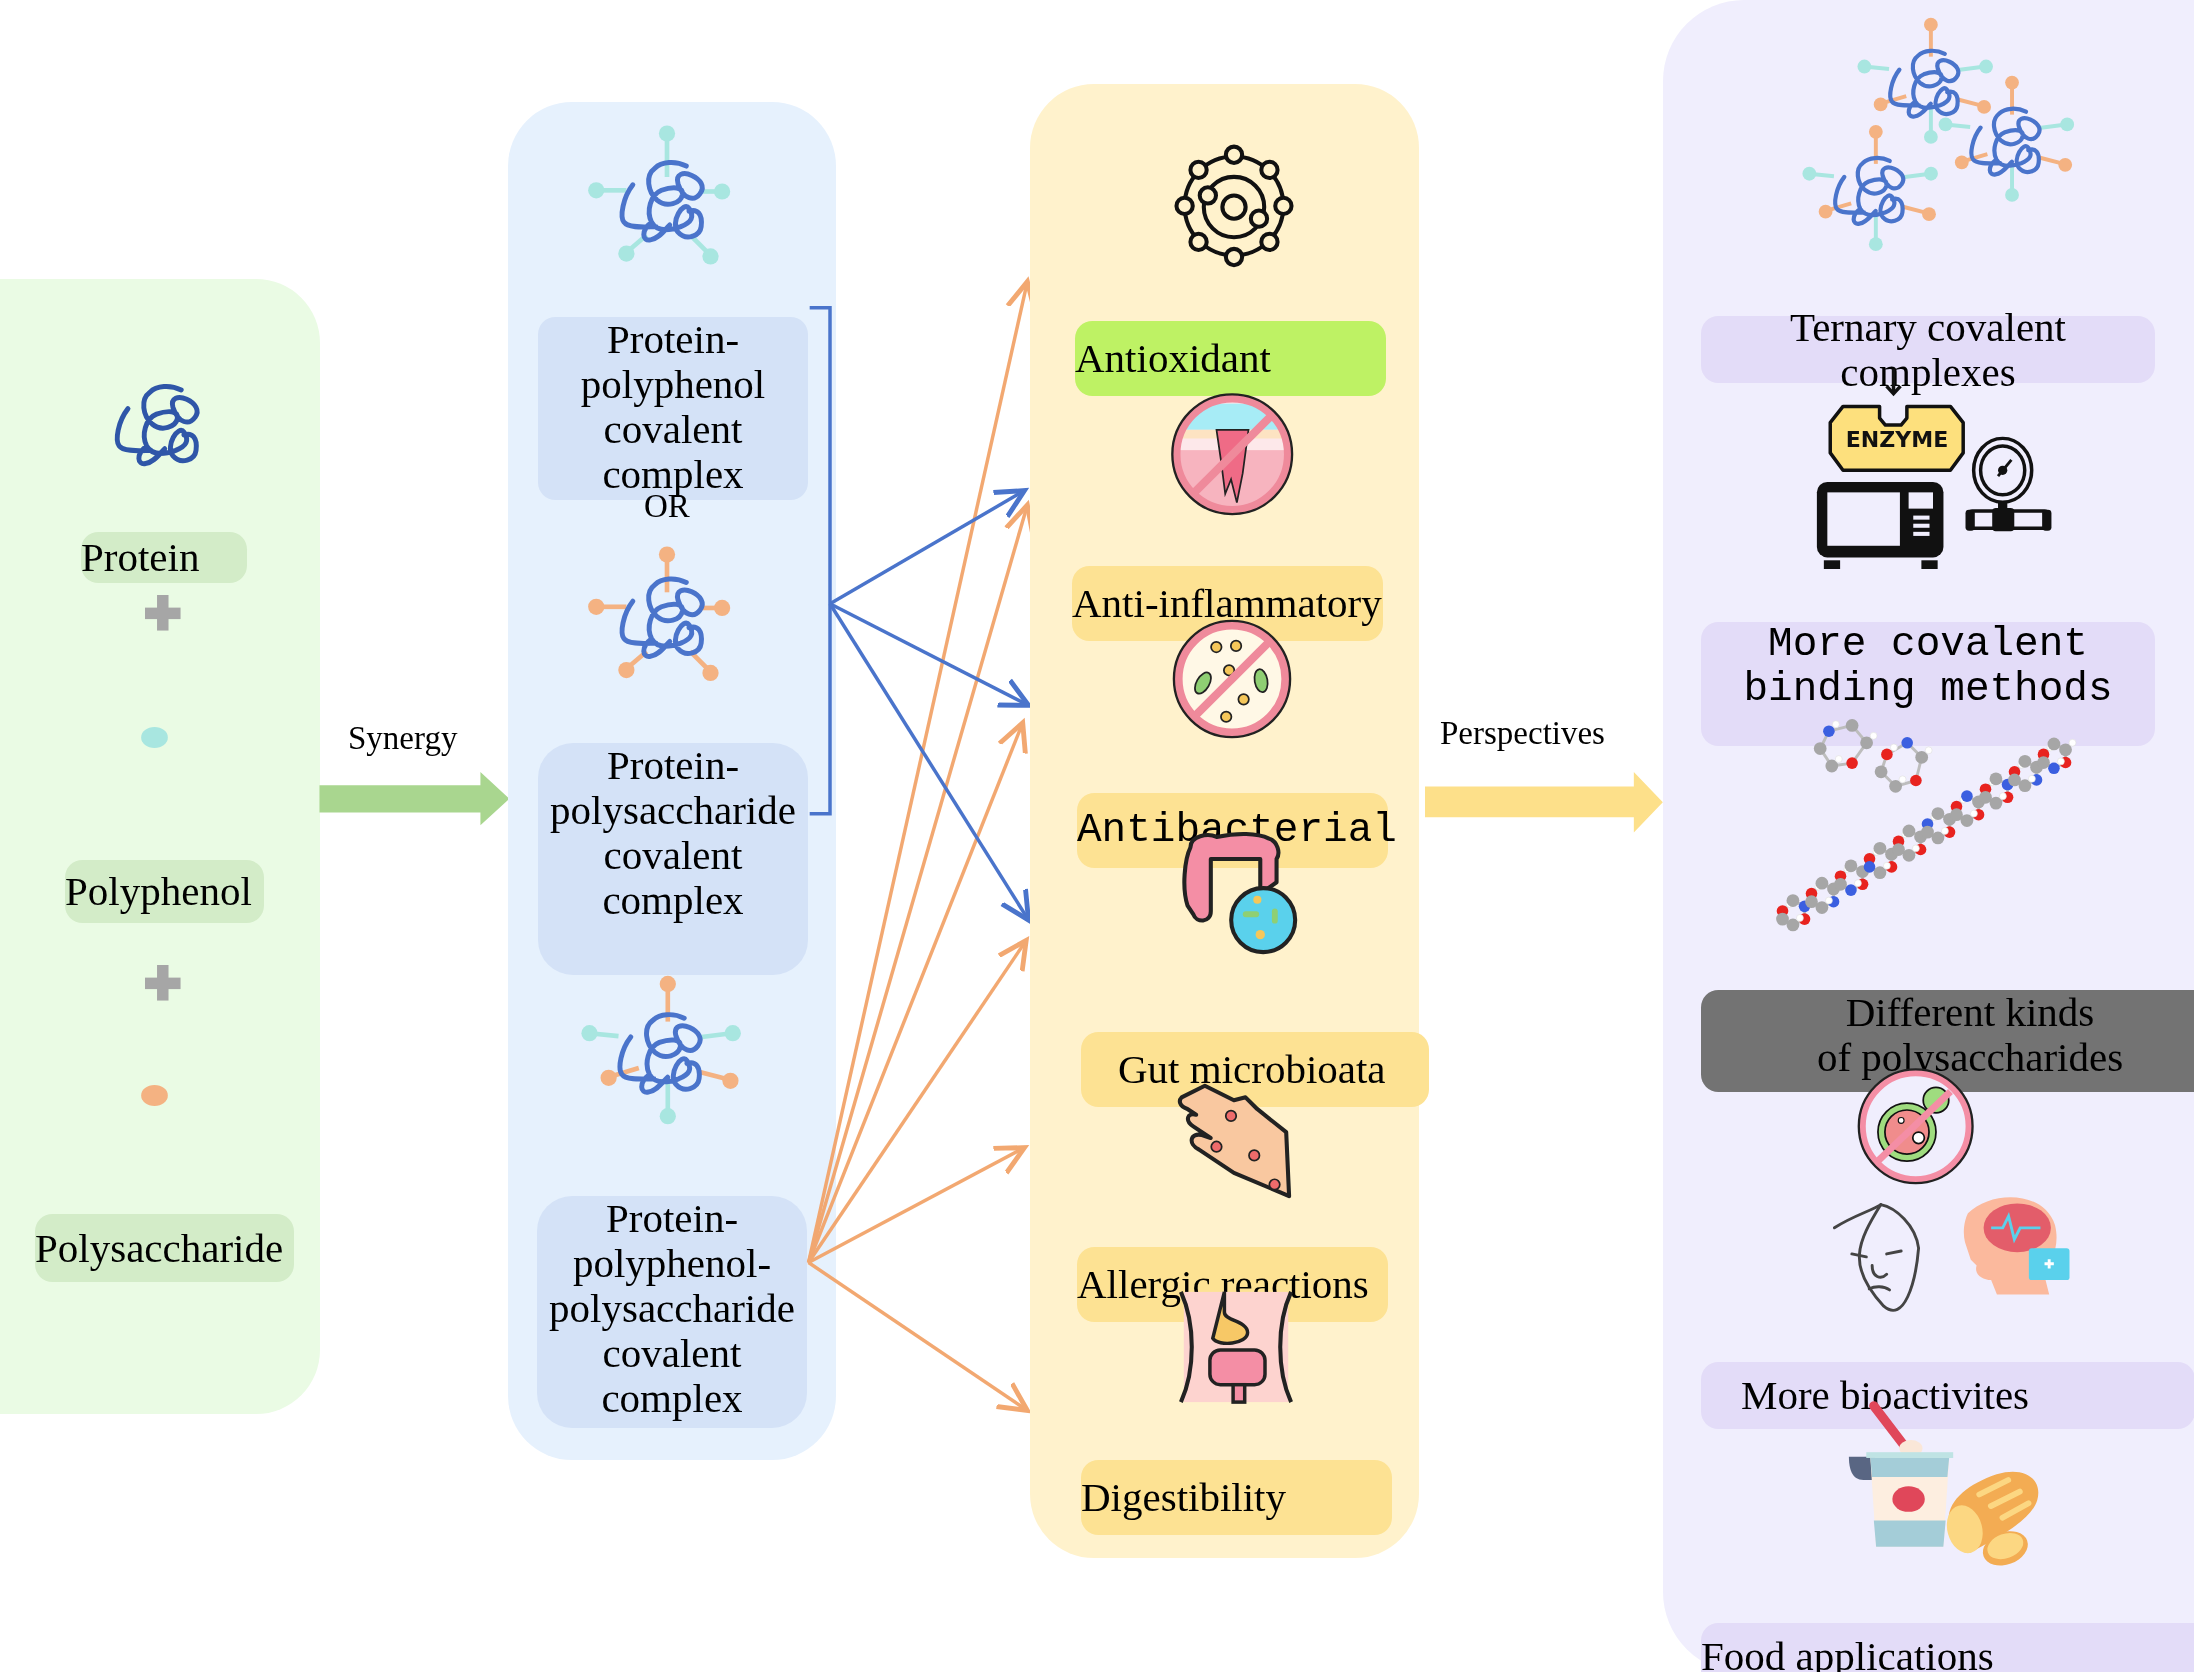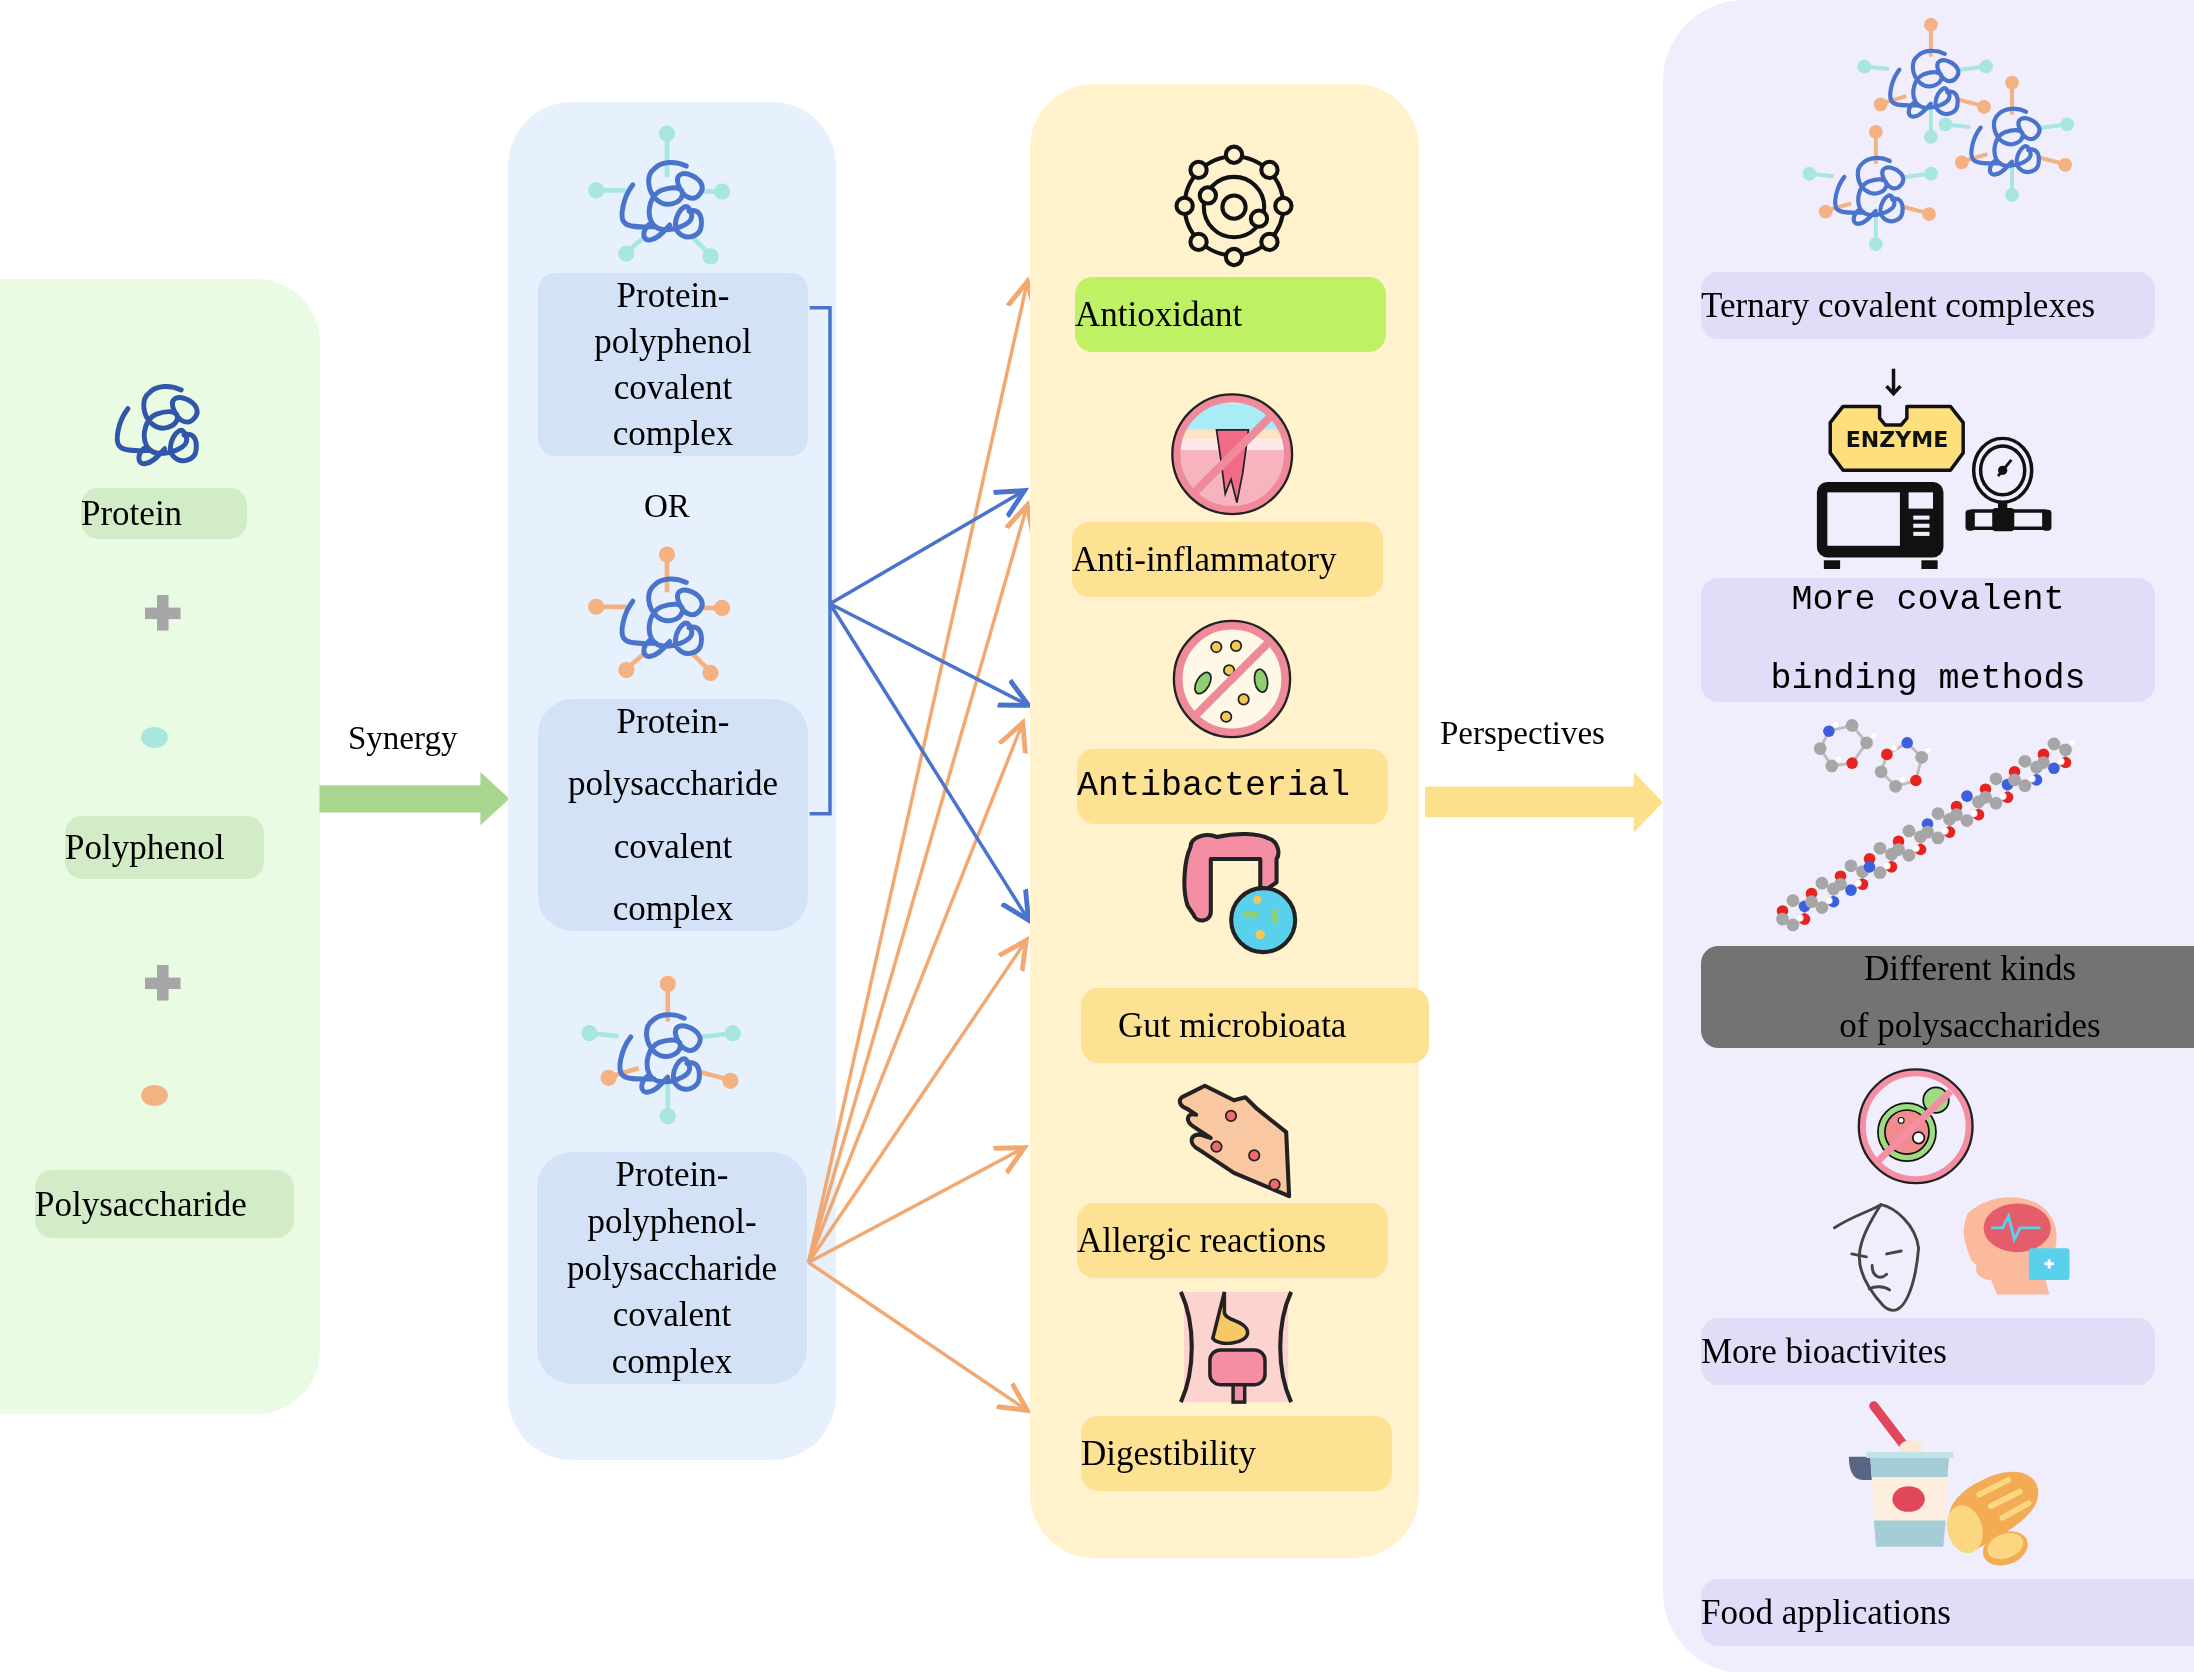--- a/index.html
+++ b/index.html
@@ -1,20 +1,20 @@
 <!DOCTYPE html>
 <html style="font-size:9.3px"><head>
 <meta charset="utf-8">
 <style>
   html, body { margin:0; padding:0; }
   body { width:2194px; height:1673px; position:relative; background:#ffffff; overflow:hidden;
          font-family:"Liberation Serif","DejaVu Serif",serif; color:#000; }
   .panel { position:absolute; border-radius:64px; }
-  .label { position:absolute; display:flex; align-items:center; justify-content:space-between; text-align:center;
-           border-radius:17.4px; font-size:35px; line-height:45px; }
+  .label { position:absolute; display:flex; align-items:center; justify-content:flex-start; text-align:center;
+           border-radius:17.4px; font-size:41px; line-height:45px;margin-top:44px; }
   .icon { position:absolute; }
   .txt { position:absolute; font-size:33px; white-space:nowrap; }
   svg { overflow:visible; }
 </style>
 </head>
 <body>
 
 <svg width="0" height="0" style="position:absolute">
   <defs>
     <g id="coil">
@@ -559,21 +559,21 @@
     <path d="M90 370 C 100 365, 115 365, 125 372"></path>
   </g>
   <g>
     <path d="M260 240 C 300 200, 390 200, 410 260 C 420 300, 400 330, 390 340 L 400 380 L 310 380 L 300 355 C 285 355, 270 345, 275 330 L 265 320 L 255 290 C 250 270, 255 250, 260 240 Z" fill="#fbb99d"></path>
     <ellipse cx="345" cy="265" rx="58" ry="42" fill="#e35d6a"></ellipse>
     <polyline points="300,265 320,265 330,245 340,285 350,265 385,265" fill="none" stroke="#5ad1ec" stroke-width="5"></polyline>
     <rect x="365" y="300" width="70" height="55" rx="5" fill="#5ad1ec"></rect>
     <path d="M392 327 L 408 327 M 400 319 L 400 335" stroke="#fff" stroke-width="5"></path>
   </g>
 </svg>
-<div class="label" style="left:1701px;top:1318px;width:454px;height:67px;background:#e3dcf8;">
+<div class="label" style="left:1701px;top:1318px;width:454px;height:67px;background:#e3dcf8;padding-left:40px;">
   <span>More bioactivites</span>
 </div>
 
 <svg class="icon" style="left:1846px;top:1393px;" width="197" height="174" viewBox="0 0 340 300">
   <g>
     <line x1="48" y1="22" x2="100" y2="90" stroke="#e0475a" stroke-width="16" stroke-linecap="round"></line>
     <ellipse cx="112" cy="95" rx="20" ry="14" fill="#fae7d8"></ellipse>
     <path d="M 5 110 C 5 130, 10 150, 30 150 L 50 150 L 50 110 Z" fill="#596683"></path>
     <rect x="35" y="102" width="150" height="10" fill="#bfe3e4"></rect>
     <path d="M 42 112 L 178 112 L 168 265 L 52 265 Z" fill="#fdeee0"></path>

